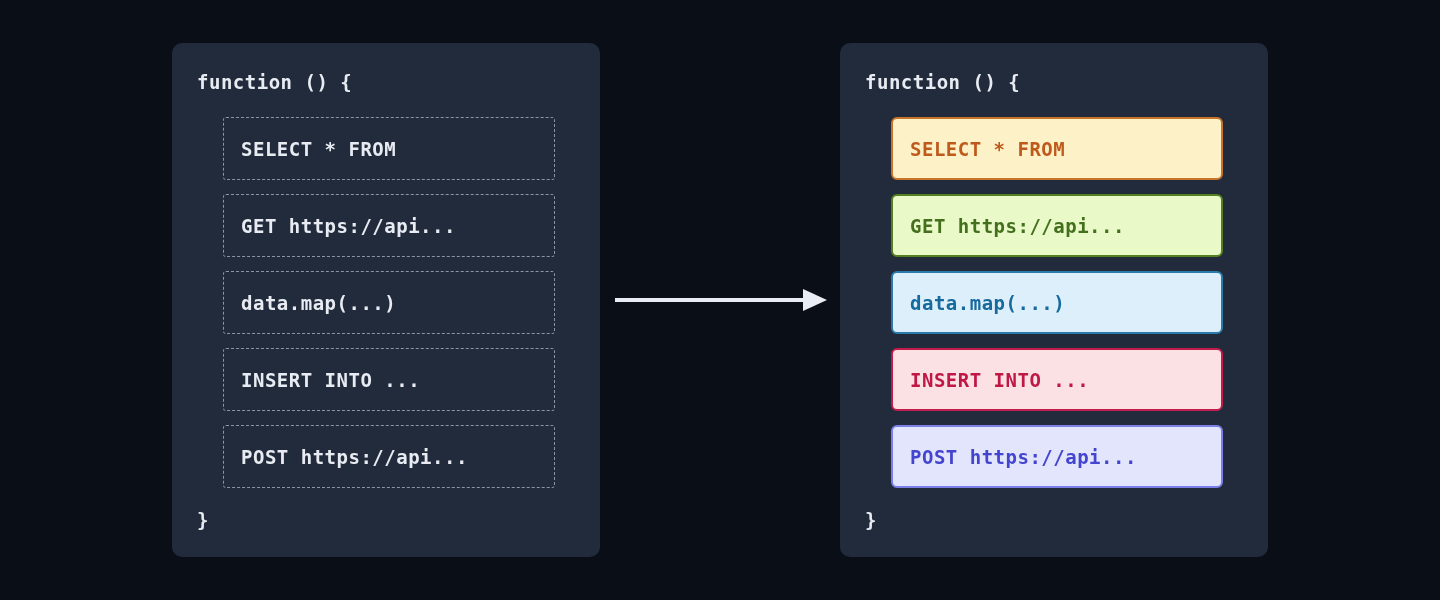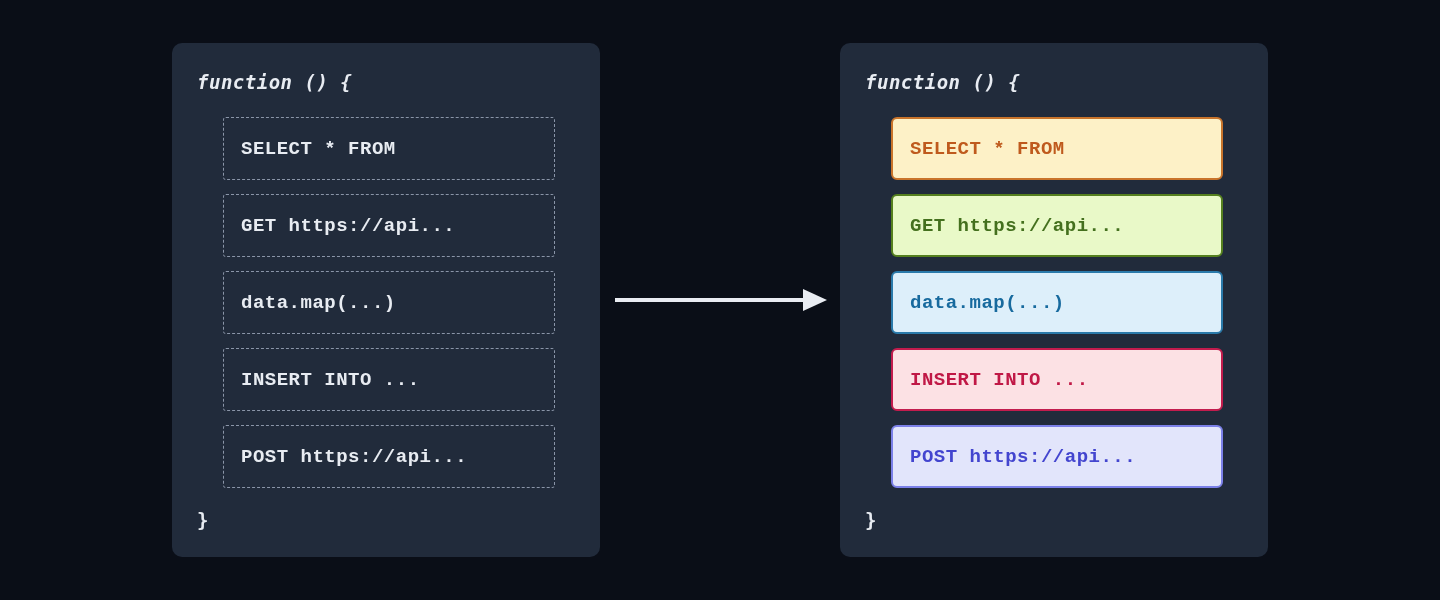--- a/index.html
+++ b/index.html
@@ -19,41 +19,40 @@
   .panel-before { left: 172px; }
   .panel-after  { left: 840px; }
   .code-header, .code-footer {
     position: absolute;
     left: 25px;
     font-size: 19px;
     letter-spacing: 0.5px;
     line-height: 28px;
     white-space: pre;
   }
-  .code-header { top: 25px; font-style: italic; }
+  .code-header { top: 25px; }
   .code-footer { top: 463px; }
   .snippet-list {
     position: absolute;
     top: 74px;
     left: 51px;
     width: 332px;
     display: flex;
     flex-direction: column;
     gap: 14px;
   }
   .snippet {
     height: 63px;
     width: 332px;
     display: flex;
     align-items: center;
     padding-left: 17px;
     font-size: 19px;
     letter-spacing: 0.5px;
     white-space: pre;
-    font-family: Liberation Mono, monospace;
   }
   .snippet.dashed {
     border: 1.5px dashed;
     border-radius: 3px;
     background: transparent;
   }
   .snippet.solid {
     border: 2px solid;
     border-radius: 6px;
   }

